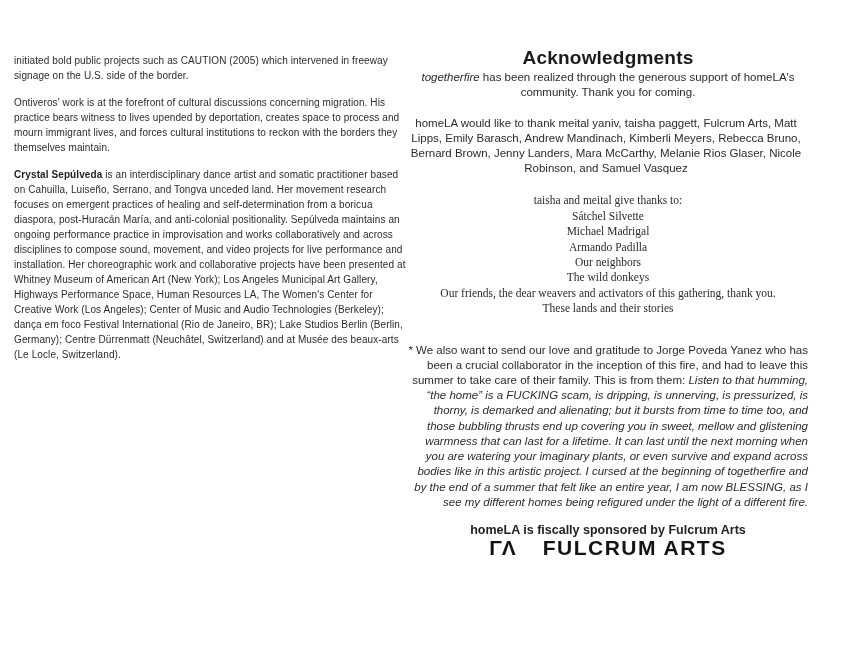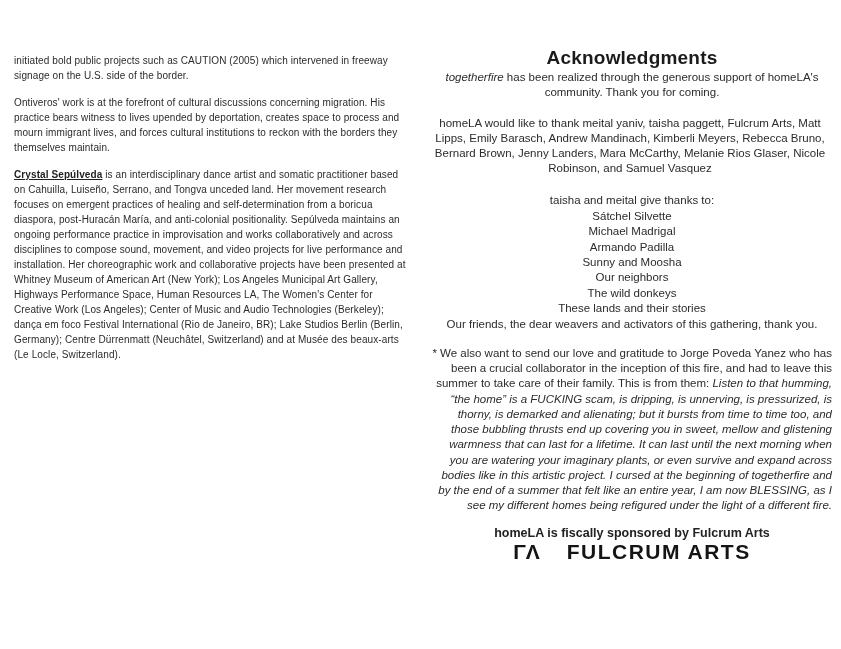--- a/index.html
+++ b/index.html
@@ -20,41 +20,41 @@
     position: absolute;
     left: 14px;
     top: 53px;
     width: 399px;
     font-size: 10px;
     line-height: 15px;
     letter-spacing: 0.1px;
     text-align: left;
   }
   .col-left p { margin: 0 4px 12px 0; }
-  .col-left strong { color: #1f1f1f; text-decoration: underline; }
+  .col-left strong { color: #1f1f1f; }
 
   .col-right {
     position: absolute;
-    left: 432px;
+    left: 408px;
     top: 50px;
     width: 400px;
     text-align: center;
     font-size: 11.5px;
     line-height: 15.2px;
   }
   .ack-heading {
     font-size: 19px;
     font-weight: bold;
     color: #1b1b1b;
     letter-spacing: 0.2px;
     margin: 0 0 5px 0;
   }
   .intro   { margin: 0 0 15px 0; }
   .thankyou{ margin: 0 4px 17px 0; }
-  .thanks  { margin: 0 0 14px 0; }
+  .thanks  { margin: 0 0 26px 0; font-family: Liberation Serif, serif; }
   .thanks div { line-height: 15.4px; }
   .note {
     text-align: right;
     margin: 0 0 13px 0;
   }
   .sponsor {
     margin: 0 0 2px 0;
     font-size: 12.5px;
     color: #222222;
     font-weight: bold;
@@ -86,25 +86,24 @@
 
   <p class="intro"><em>togetherfire</em><span> has been realized through the generous support of homeLA's community.  Thank you for coming.</span></p>
 
   <p class="thankyou">homeLA would like to thank meital yaniv, taisha paggett, Fulcrum Arts, Matt Lipps, Emily Barasch, Andrew Mandinach, Kimberli Meyers, Rebecca Bruno, Bernard Brown, Jenny Landers, Mara McCarthy, Melanie Rios Glaser, Nicole Robinson, and Samuel Vasquez</p>
 
   <div class="thanks">
     <div>taisha and meital give thanks to:</div>
     <div>Sátchel Silvette</div>
     <div>Michael Madrigal</div>
     <div>Armando Padilla</div>
-    <div>Sunny and Moosha</div>
     <div>Our neighbors</div>
     <div>The wild donkeys</div>
+    <div>Our friends, the dear weavers and activators of this gathering, thank you.</div>
     <div>These lands and their stories</div>
-    <div>Our friends, the dear weavers and activators of this gathering, thank you.</div>
   </div>
 
   <p class="note"><span>* We also want to send our love and gratitude to Jorge Poveda Yanez who has been a crucial collaborator in the inception of this fire, and had to leave this summer to take care of their family. This is from them: </span><em>Listen to that humming, “the home” is a FUCKING scam, is dripping, is unnerving, is pressurized, is thorny, is demarked and alienating; but it bursts from time to time too, and those bubbling thrusts end up covering you in sweet, mellow and glistening warmness that can last for a lifetime. It can last until the next morning when you are watering your imaginary plants, or even survive and expand across bodies like in this artistic project. I cursed at the beginning of togetherfire and by the end of a summer that felt like an entire year, I am now BLESSING, as I see my different homes being refigured under the light of a different fire.</em></p>
 
   <p class="sponsor">homeLA is fiscally sponsored by Fulcrum Arts</p>
 
   <div class="logo">
     <span class="logo-mark">ΓΛ</span><span class="logo-text">FULCRUM ARTS</span>
   </div>
 </div>

